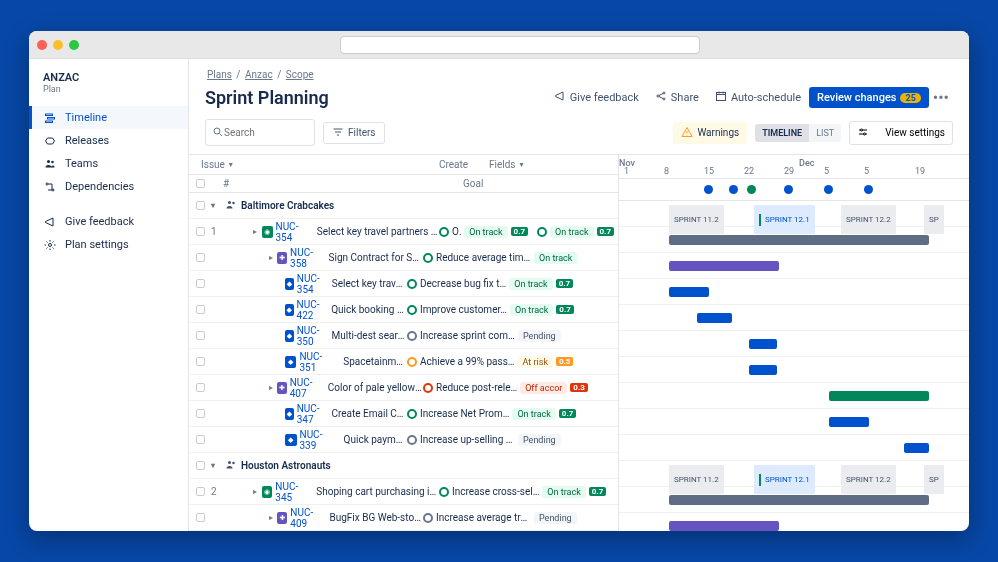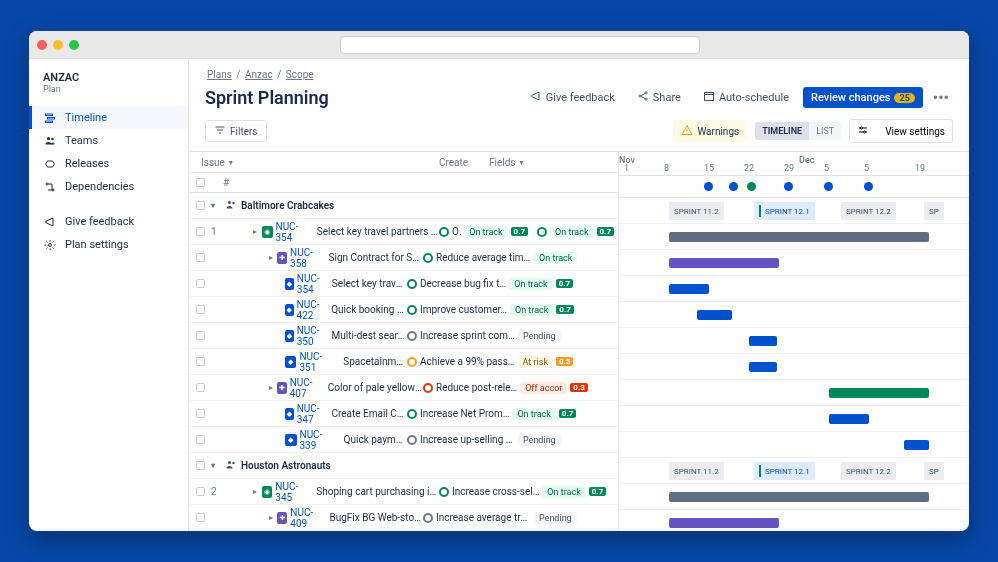--- a/index.html
+++ b/index.html
@@ -15,21 +15,21 @@
   .sidebar .header { padding:0 14px 12px; }
   .sidebar .header .title { font-weight:600; font-size:11px; }
   .sidebar .header .sub { color:#6B778C; font-size:9px; }
   .side-item { display:flex; align-items:center; gap:8px; padding:5px 14px; cursor:pointer; }
   .side-item.active { border-left:3px solid #0052CC; background:#f4f7fc; color:#0052CC; padding-left:11px; }
   .side-item .ico { width:14px; display:flex; justify-content:center; }
   .side-sep { height:12px; }
   .main { flex:1; display:flex; flex-direction:column; overflow:hidden; }
   .crumbs { padding:10px 16px 4px; font-size:10px; color:#6B778C; }
   .crumbs span { margin:0 2px;text-decoration:underline; }
-  .heading-row { display:flex; align-items:center; padding:0 16px 8px; gap:6px; }
+  .heading-row { display:flex; align-items:center; padding:0 16px 8px; gap:0; }
   .heading-row h1 { font-size:18px; font-weight:600; color:#172B4D; flex:1; }
   .btn { display:inline-flex; align-items:center; gap:4px; padding:4px 8px; border-radius:3px; font-size:11px; color:#42526E; cursor:pointer; }
   .btn.primary { background:#0052CC; color:#fff; font-weight:500; }
   .badge-count { background:#eab308; color:#0052CC; border-radius:8px; padding:0 5px; font-size:9px; font-weight:700; }
   .toolbar { display:flex; align-items:center; padding:0 16px 8px; gap:8px; }
   .search { display:flex; align-items:center; border:1px solid #DFE1E6; border-radius:3px; padding:3px 6px; width:110px; }
   .search input { border:none; outline:none; font-size:10px; width:80px; }
   .filt { border:1px solid #DFE1E6; border-radius:3px; padding:3px 8px; font-size:10px; color:#42526E; display:flex; align-items:center; gap:4px; }
   .toolbar-spacer { flex:1; }
   .warn-btn { background:#FFFAE6; color:#172B4D; padding:4px 8px; border-radius:3px; font-size:10px; display:flex; align-items:center; gap:4px; }
@@ -59,21 +59,21 @@
   .status-ico { width:10px; height:10px; border-radius:50%; border:2px solid; flex-shrink:0; }
   .pill { padding:1px 5px; border-radius:3px; font-size:9px; flex-shrink:0; }
   .pill-val { padding:0 3px; border-radius:2px; font-size:8px; color:#fff; font-weight:700; }
   .right-grid { flex:1; overflow:hidden; position:relative; }
   .timeline-header { height:24px; border-bottom:1px solid #e5e5e5; display:flex; font-size:9px; color:#6B778C; position:relative; }
   .month-label { position:absolute; top:3px; font-weight:500; }
   .day-label { position:absolute; bottom:2px; }
   .dots-row { height:22px; border-bottom:1px solid #e5e5e5; position:relative; }
   .dot { position:absolute; top:6px; width:9px; height:9px; border-radius:50%; }
   .timeline-row { height:26px; border-bottom:1px solid #f0f0f0; position:relative; }
-  .sprint-chip { position:absolute; top:4px; height:18px; border-radius:1px; font-size:8px; display:flex; align-items:center; padding:0 5px; }
+  .sprint-chip { position:absolute; top:4px; height:29px; border-radius:1px; font-size:8px; display:flex; align-items:center; padding:0 5px; }
   .bar { position:absolute; top:8px; height:10px; border-radius:2px; }
   svg { width:12px; height:12px; }
   .more-dots { padding:4px; color:#6B778C; cursor:pointer; }
 </style>
 </head>
 <body>
 
 <div class="window">
   <div class="titlebar">
     <div class="traffic">
@@ -93,43 +93,43 @@
       </div>
       <div class="side-item active">
         <span class="ico">
             <svg viewBox="0 0 24 24" fill="none" stroke="currentColor" stroke-width="2">
               <rect x="3" y="4" width="14" height="3"></rect>
               <rect x="7" y="11" width="14" height="3"></rect>
               <rect x="3" y="18" width="14" height="3"></rect>
             </svg>
           </span>
         <span>Timeline</span>
+      </div>
+      <div class="side-item">
+        <span class="ico">
+            <svg viewBox="0 0 24 24" fill="none" stroke="currentColor" stroke-width="2">
+              <path d="M3 12l4-6h10l4 6-4 6H7z"></path>
+            </svg>
+          </span>
+        <span>Releases</span>
       </div>
       <div class="side-item">
         <span class="ico">
             <svg viewBox="0 0 24 24" fill="currentColor">
               <circle cx="9" cy="7" r="3"></circle>
               <circle cx="17" cy="8" r="2.5"></circle>
               <path d="M3 19c0-3 2-5 6-5s6 2 6 5"></path>
               <path d="M14 19c0-2 1.5-4 4-4s3 2 3 4"></path>
             </svg>
           </span>
         <span>Teams</span>
       </div>
       <div class="side-item">
         <span class="ico">
             <svg viewBox="0 0 24 24" fill="none" stroke="currentColor" stroke-width="2">
-              <path d="M3 12l4-6h10l4 6-4 6H7z"></path>
-            </svg>
-          </span>
-        <span>Releases</span>
-      </div>
-      <div class="side-item">
-        <span class="ico">
-            <svg viewBox="0 0 24 24" fill="none" stroke="currentColor" stroke-width="2">
               <circle cx="6" cy="6" r="2"></circle>
               <circle cx="18" cy="18" r="2"></circle>
               <path d="M8 6h8v12h-8"></path>
             </svg>
           </span>
         <span>Dependencies</span>
       </div>
       <div class="side-sep"></div>
       <div class="side-item">
         <span class="ico">
@@ -179,20 +179,27 @@
           <span>Auto-schedule</span>
         </div>
         <div class="btn primary">
           <span>Review changes</span>
           <span class="badge-count">25</span>
         </div>
         <div class="more-dots">•••</div>
       </div>
 
       <div class="toolbar">
+        <div class="search">
+          <span><svg viewBox="0 0 24 24" fill="none" stroke="#6B778C" stroke-width="2">
+                <circle cx="10" cy="10" r="6"></circle>
+                <path d="M15 15l5 5"></path>
+              </svg></span>
+          <input placeholder="Search" style="">
+        </div>
         <div class="filt">
           <span><svg viewBox="0 0 24 24" fill="none" stroke="currentColor" stroke-width="2">
                 <path d="M3 6h18M6 12h12M10 18h4"></path>
               </svg></span>
           <span>Filters</span>
         </div>
         <div class="toolbar-spacer"></div>
         <div class="warn-btn">
           <span><svg viewBox="0 0 24 24" fill="none" stroke="#FF991F" stroke-width="2">
                 <path d="M12 3l10 18H2z"></path>
@@ -225,20 +232,21 @@
             <div class="col-fields">
                 <span>Fields</span> 
                 <span style="font-size:8px">▾</span>
               </div>
           </div>
           <div class="grid-subheader">
             <div class="cb">
                 <span></span>
               </div>
             <div class="col-num">#</div>
+            <div class="col-goal">Goal</div>
           </div>
           <div id="rows-container">
               <div class="row team">
                 <div class="cb">
                   <span></span>
                 </div>
                 <span class="chev">▾</span>
                 <span style="margin:0 4px"><svg viewBox="0 0 24 24" fill="#42526E" width="11" height="11">
                     <circle cx="9" cy="7" r="3"></circle>
                     <circle cx="17" cy="8" r="2.5"></circle>

